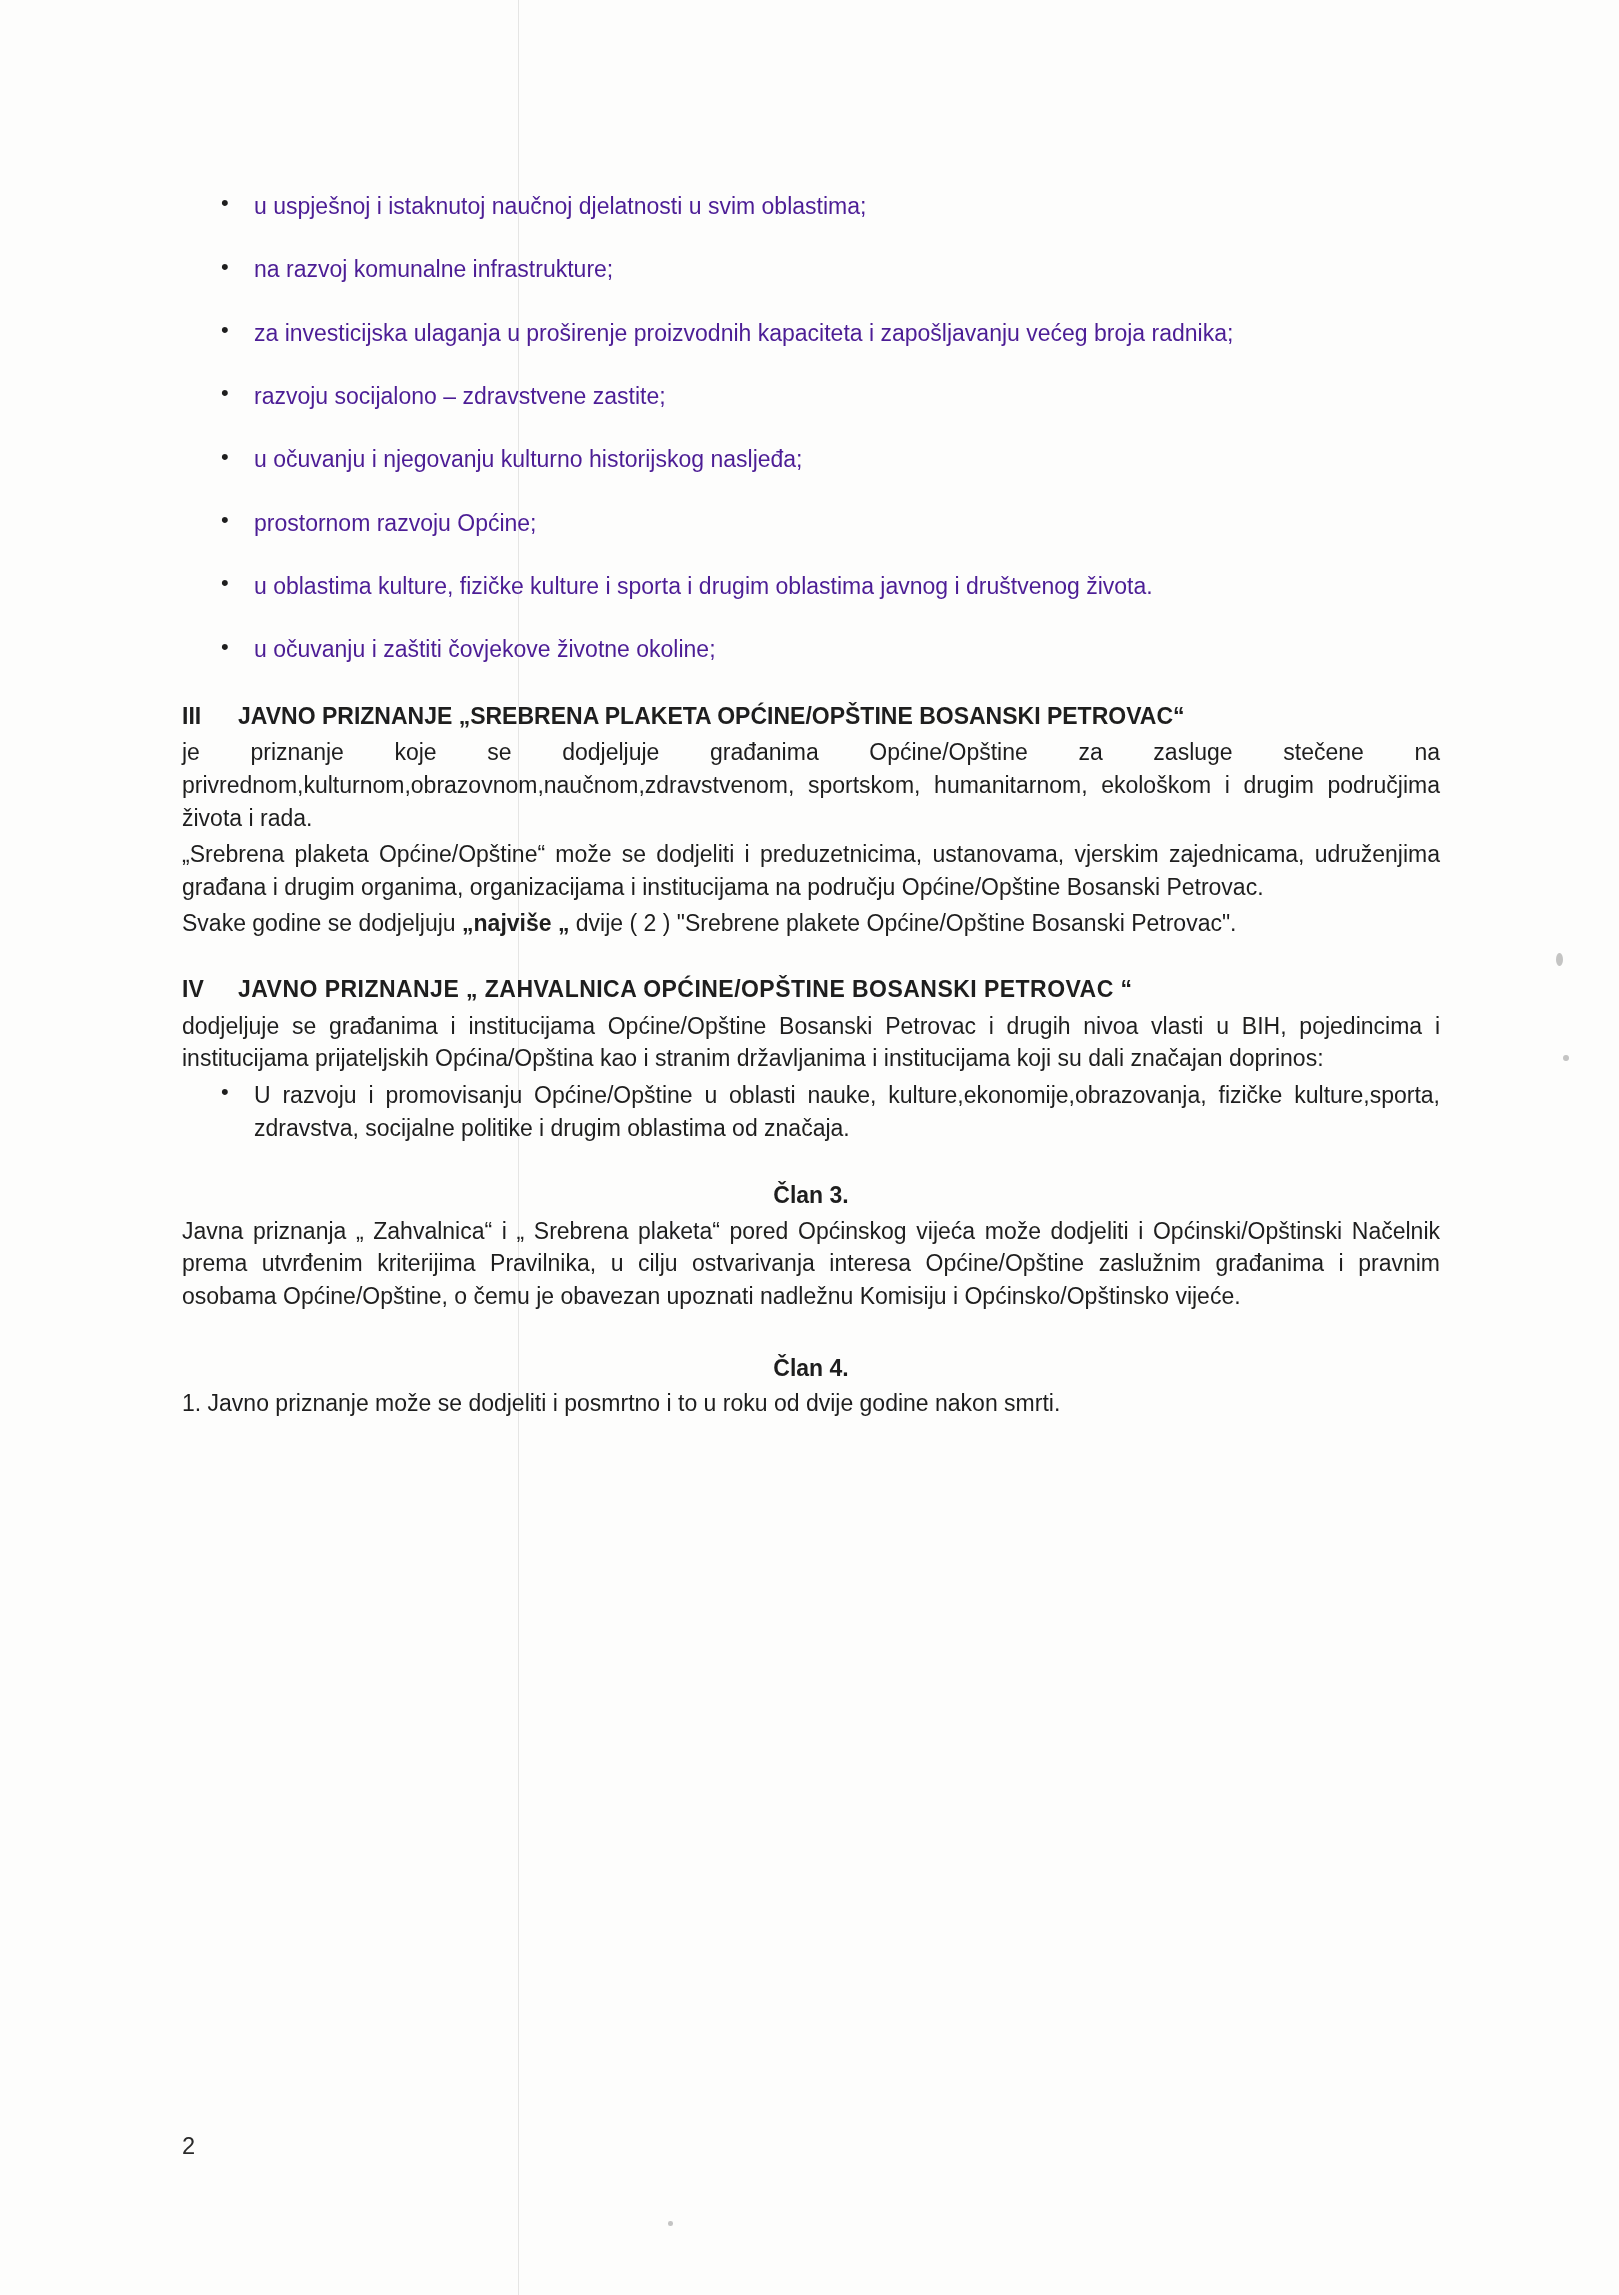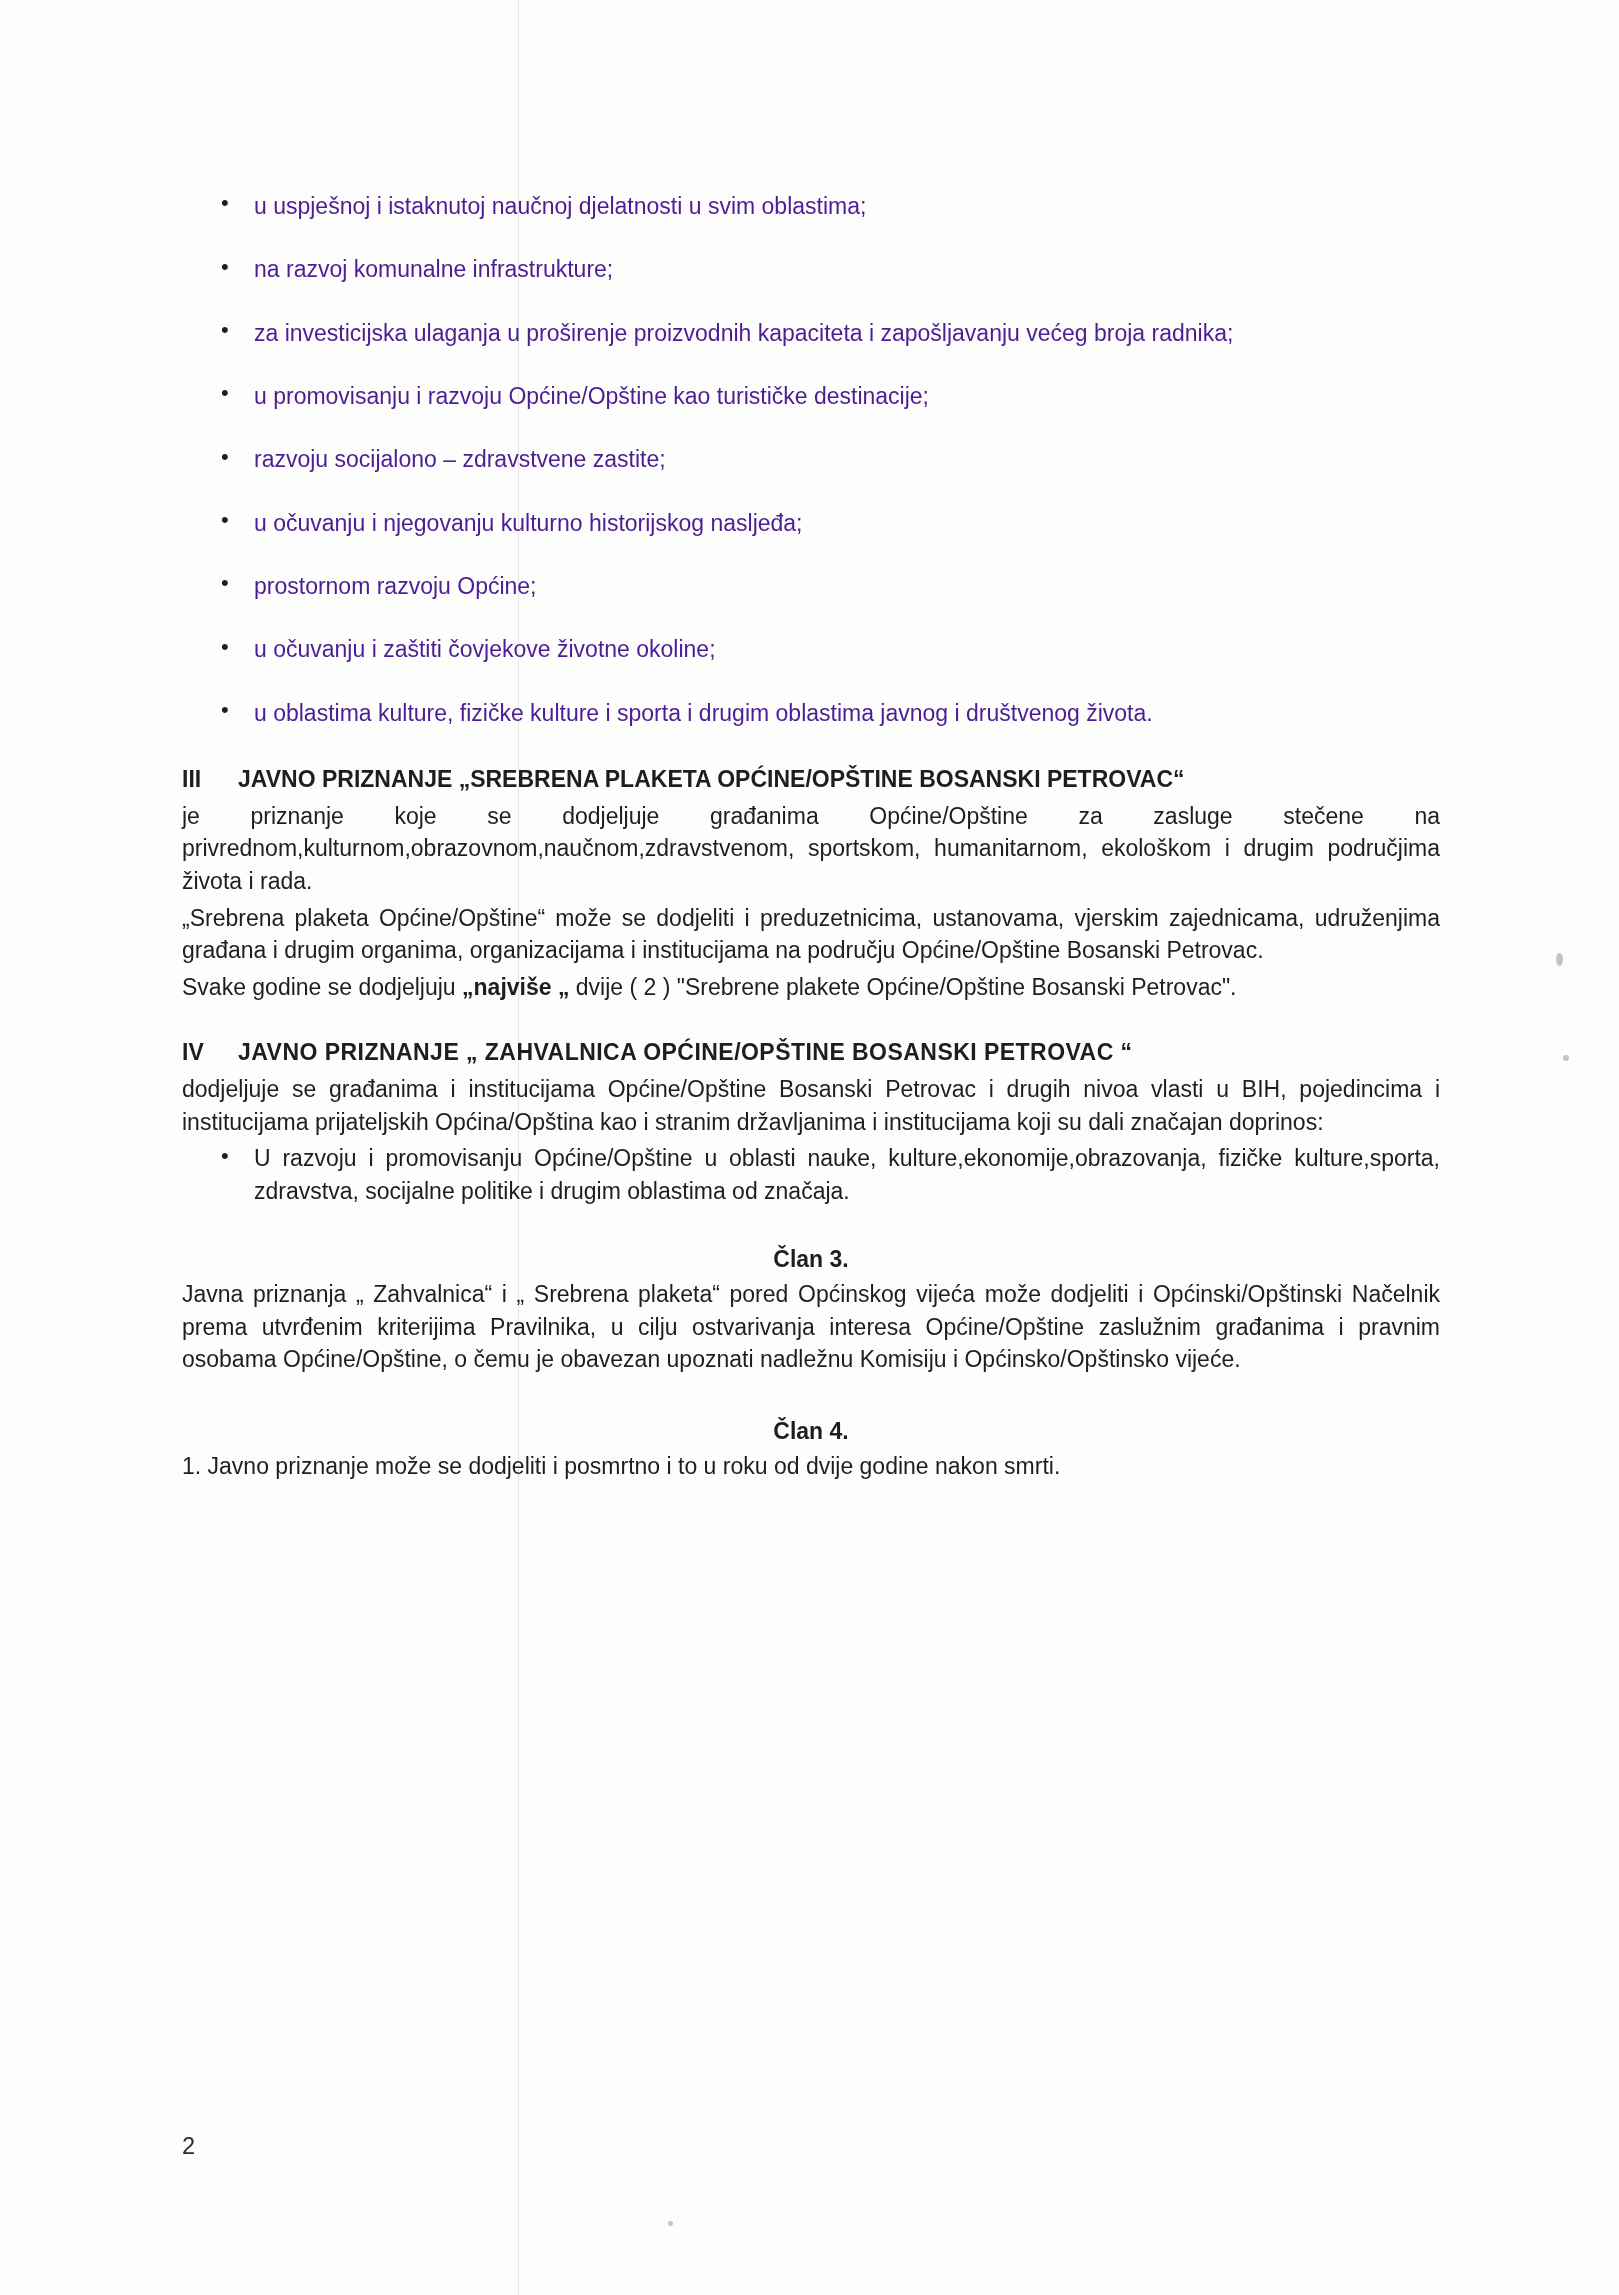--- a/index.html
+++ b/index.html
@@ -125,26 +125,25 @@
   <div class="scan-speck" style="left:1556px; top:953px; width:6.6px; height:13px;"></div>
   <div class="scan-speck" style="left:1563px; top:1055px; width:5.9px; height:5.9px;"></div>
   <div class="scan-speck" style="left:668px; top:2221px; width:4.6px; height:4.6px;"></div>
 
   <div class="content">
 
     <ul class="bullets">
       <li>u uspješnoj i istaknutoj naučnoj djelatnosti u svim oblastima;</li>
       <li>na razvoj komunalne infrastrukture;</li>
       <li>za investicijska ulaganja u proširenje proizvodnih kapaciteta i zapošljavanju većeg broja radnika;</li>
-      <li>u promovisanju i razvoju Općine/Opštine kao turističke destinacije;</li>
       <li>razvoju socijalono – zdravstvene zastite;</li>
       <li>u očuvanju i njegovanju kulturno historijskog naslјeđa;</li>
       <li>prostornom razvoju Općine;</li>
+      <li>u oblastima kulture, fizičke kulture i sporta i drugim oblastima javnog i društvenog života.</li>
       <li>u očuvanju i zaštiti čovjekove životne okoline;</li>
-      <li>u oblastima kulture, fizičke kulture i sporta i drugim oblastima javnog i društvenog života.</li>
     </ul>
 
 
     <p class="gap"><span class="roman">III</span><span class="sec-head">JAVNO PRIZNANJE „SREBRENA PLAKETA OPĆINE/OPŠTINE BOSANSKI PETROVAC“</span></p>
     <p>je priznanje koje se dodjeljuje građanima Općine/Opštine za zasluge stečene na privrednom,kulturnom,obrazovnom,naučnom,zdravstvenom, sportskom, humanitarnom, ekološkom i drugim područjima života i rada.</p>
     <p>„Srebrena plaketa Općine/Opštine“ može se dodjeliti i preduzetnicima, ustanovama, vjerskim zajednicama, udruženjima građana  i drugim organima, organizacijama i institucijama na području Općine/Opštine Bosanski Petrovac.</p>
     <p><span>Svake godine se dodjeljuju </span><span class="bold">„najviše „</span><span> dvije ( 2 ) "Srebrene plakete Općine/Opštine Bosanski Petrovac".</span></p>
 
     <p class="gap"><span class="roman">IV</span><span class="sec-head wide-space">JAVNO PRIZNANJE „ ZAHVALNICA OPĆINE/OPŠTINE BOSANSKI PETROVAC “</span></p>
     <p>dodjeljuje se građanima i institucijama Općine/Opštine Bosanski Petrovac i drugih nivoa vlasti u BIH, pojedincima i institucijama prijateljskih Općina/Opština kao i stranim državljanima i institucijama koji su dali značajan doprinos:</p>

